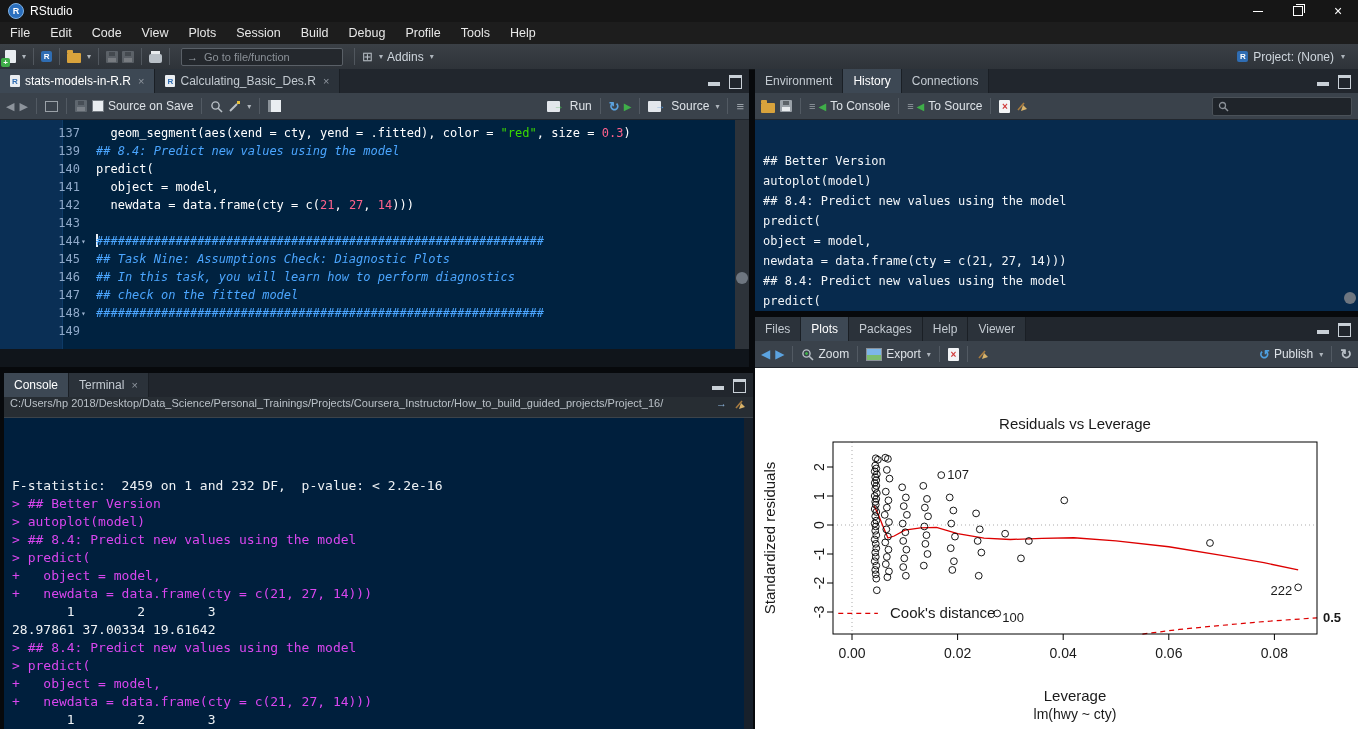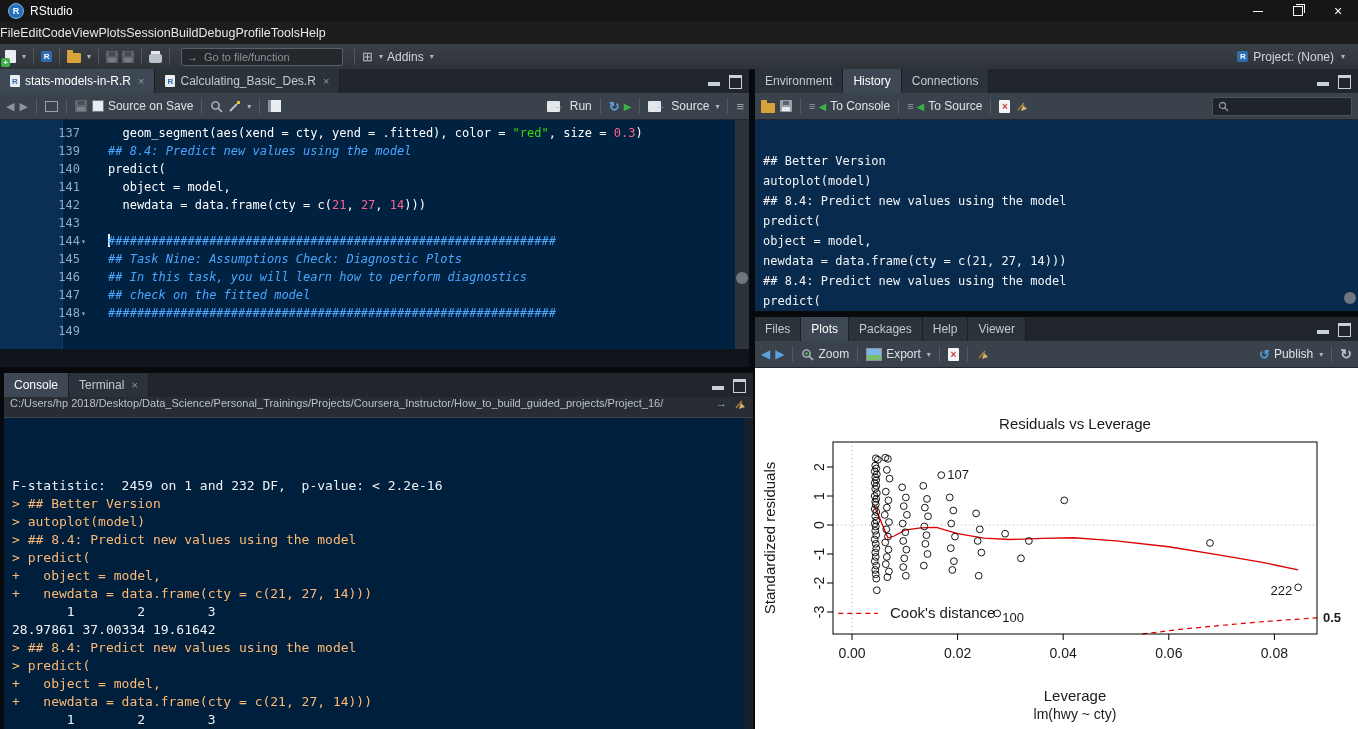--- a/index.html
+++ b/index.html
@@ -8,21 +8,21 @@
   
   #titlebar{height:22px;background:#161616;display:flex;align-items:center;color:#fff;font-size:12px;}
   #app-logo{width:14px;height:14px;border-radius:50%;background:#2a6fbe;color:#fff;font-weight:bold;font-size:9px;
             display:flex;align-items:center;justify-content:center;margin:0 6px 0 8px;border:1px solid #7fb1e4;}
   #win-controls{margin-left:auto;display:flex;align-items:center;height:100%;}
   .wbtn{width:40px;height:100%;display:flex;align-items:center;justify-content:center;color:#fff;}
   .min-glyph{width:10px;height:1px;background:#fff;display:inline-block;}
   .restore-glyph{width:8px;height:8px;border:1px solid #fff;display:inline-block;position:relative;}
   .restore-glyph:before{content:"";position:absolute;left:2px;top:-3px;width:8px;height:8px;border:1px solid #fff;border-left:none;border-bottom:none;}
   #menubar{height:22px;background:#1d1d1d;display:flex;align-items:center;color:#e8e8e8;font-size:12.5px;}
-  .menu-item{padding:0 0;height:100%;display:flex;align-items:center;}
+  .menu-item{padding:0 10px;height:100%;display:flex;align-items:center;}
   #main-toolbar{height:25px;background:linear-gradient(#3b4046,#2e3339);border-bottom:1px solid #101316;
                 display:flex;align-items:center;gap:4px;padding:0 5px;color:#cfd6dd;font-size:12px;}
   .tb-sep{width:1px;height:17px;background:#51575e;margin:0 3px;}
   .icon{display:inline-flex;align-items:center;justify-content:center;}
   .caret{font-size:8px;color:#aeb5bc;margin-left:2px;}
   .doc-icon{width:11px;height:13px;background:#e9edf1;border-radius:1px;position:relative;}
   .doc-icon.green-plus:after{content:"+";position:absolute;left:-4px;bottom:-4px;width:9px;height:9px;background:#3fae49;color:#fff;
        border-radius:2px;font-size:8px;line-height:9px;text-align:center;font-weight:bold;}
   .rcube{width:11px;height:11px;background:#2f6db3;border-radius:2px;color:#fff;font-size:8px;font-weight:bold;
          display:flex;align-items:center;justify-content:center;}
@@ -82,39 +82,39 @@
   .search-box input{background:transparent;border:none;outline:none;color:#cfd6dd;font-size:11px;width:100px;font-family:"Liberation Sans",sans-serif;}
   
   #code-area{position:relative;background:#002240;height:229px;overflow:hidden;
              font-family:"DejaVu Sans Mono",monospace;font-size:12px;line-height:18px;}
   .code-row{display:flex;white-space:pre;}
   .ln{width:46px;text-align:right;color:#8fa9c9;flex:none;}
   .lnpad{width:16px;flex:none;position:relative;}
   .fold{position:absolute;left:1px;top:1px;font-size:8px;color:#9db4d0;}
   .gutter-bg{position:absolute;left:0;top:0;width:62px;height:100%;background:#0a2f55;border-right:1px solid #0e3a66;}
   #code-lines{position:relative;padding-top:4px;padding-left:34px;}
-  .ct{color:#fff;margin-left:12px;}
+  .ct{color:#fff;}
   .tok-string{color:#3ad900;}
   .tok-number{color:#ff628c;}
   .tok-comment{color:#4ba6ff;font-style:italic;}
   .text-caret{display:inline-block;width:2px;height:13px;background:#e8eef5;vertical-align:-2px;margin-right:-2px;}
   #editor-scroll{position:absolute;right:0;top:0;width:14px;height:229px;background:#2d333a;}
   .scroll-dot{position:absolute;left:1px;width:12px;height:12px;border-radius:50%;background:#6e7680;}
   .statusbar{height:16px;background:#30363d;display:flex;align-items:center;font-size:11px;color:#c6ccd2;padding:0 7px;gap:12px;}
   .chunk-ico{width:11px;height:11px;background:#e0a63c;color:#3a2d10;font-size:9px;font-weight:bold;border-radius:1px;
              display:flex;align-items:center;justify-content:center;margin-right:4px;}
   .updown{display:inline-flex;flex-direction:column;line-height:4px;font-size:6px;color:#9aa1a8;margin-left:4px;}
   .sb-right{margin-left:auto;display:flex;align-items:center;}
   
   #console-path{height:20px;background:#272d33;border-bottom:1px solid #3c434a;display:flex;align-items:flex-start;
                 font-size:11px;color:#b9c0c7;padding:0 6px;gap:6px;}
   #console-path .pathtext{overflow:hidden;text-overflow:ellipsis;white-space:nowrap;flex:1;}
   #console-body{background:#001f3d;height:310px;padding:5px 0 0 8px;font-family:"DejaVu Sans Mono",monospace;
                 font-size:13px;line-height:18px;white-space:pre;position:relative;}
-  .cl-input{color:#fdba74;}
+  .cl-input{color:#d946ef;}
   .cl-output{color:#eef2f5;}
   #console-scroll{position:absolute;right:0;top:0;width:9px;height:100%;background:#17202b;}
   
   #history-body{background:#072a4d;height:192px;padding-left:8px;font-family:"DejaVu Sans Mono",monospace;
                 font-size:12px;line-height:20px;color:#f2f5f8;white-space:pre;overflow:hidden;position:relative;}
   #history-lines{margin-top:-9px;}
   
   #plots-content{background:#ffffff;height:362px;position:relative;}
   .plot-text{font-family:"Liberation Sans",sans-serif;fill:#1a1a1a;}
 </style>

